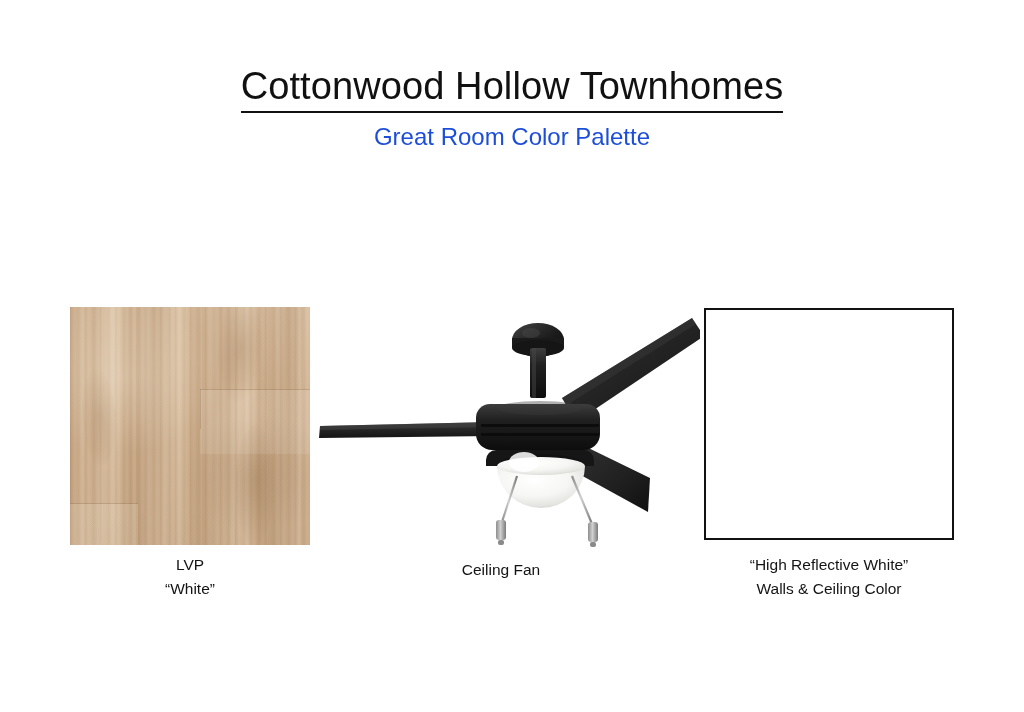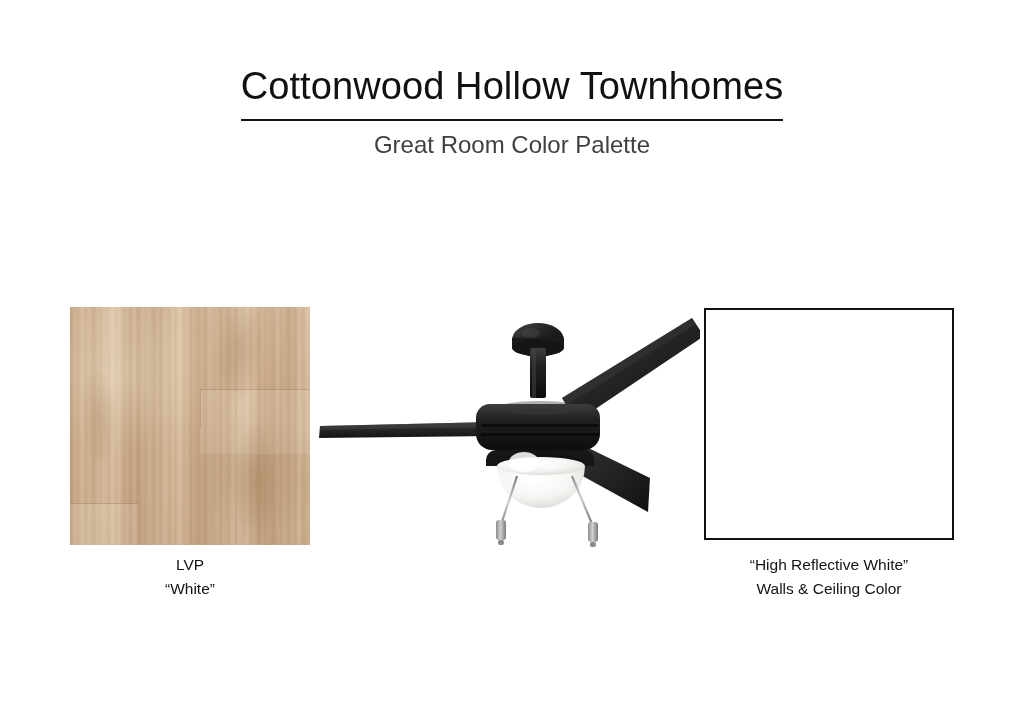--- a/index.html
+++ b/index.html
@@ -29,28 +29,28 @@
   }
 
   #main-title {
     font-size: 38px;
     font-weight: 400;
     letter-spacing: 0.1px;
     color: #111111;
     line-height: 1.18;
     display: inline-block;
     border-bottom: 2px solid #111111;
-    padding-bottom: 10px;
+    padding-bottom: 2px;
   }
 
   #subtitle {
     margin-top: 10px;
     font-size: 24px;
     font-weight: 400;
-    color: #404040;
+    color: #1d4ed8;
     line-height: 1.2;
   }
 
   
   #palette-row {
     position: absolute;
     top: 300px;
     left: 0;
     width: 906px;
     height: 320px;
@@ -317,20 +317,23 @@
           <line x1="207" y1="176" x2="192" y2="222" stroke="url(#chainGrad)" stroke-width="2.2"></line>
           <rect x="186" y="220" width="10" height="20" rx="3" fill="url(#chainGrad)"></rect>
           <rect x="188" y="240" width="6" height="5" rx="2" fill="#8a8a8a"></rect>
         </g>
         <g>
           <line x1="262" y1="176" x2="282" y2="224" stroke="url(#chainGrad)" stroke-width="2.2"></line>
           <rect x="278" y="222" width="10" height="20" rx="3" fill="url(#chainGrad)"></rect>
           <rect x="280" y="242" width="6" height="5" rx="2" fill="#8a8a8a"></rect>
         </g>
       </svg>
+      <div class="swatch-caption" id="fan-caption">
+        <div>Ceiling Fan</div>
+      </div>
     </div>
 
     <div class="palette-item" id="wall-item">
       <div id="wall-swatch"></div>
       <div class="swatch-caption" id="wall-caption">
         <div>“High Reflective White”</div>
         <div>Walls &amp; Ceiling Color</div>
       </div>
     </div>
 

